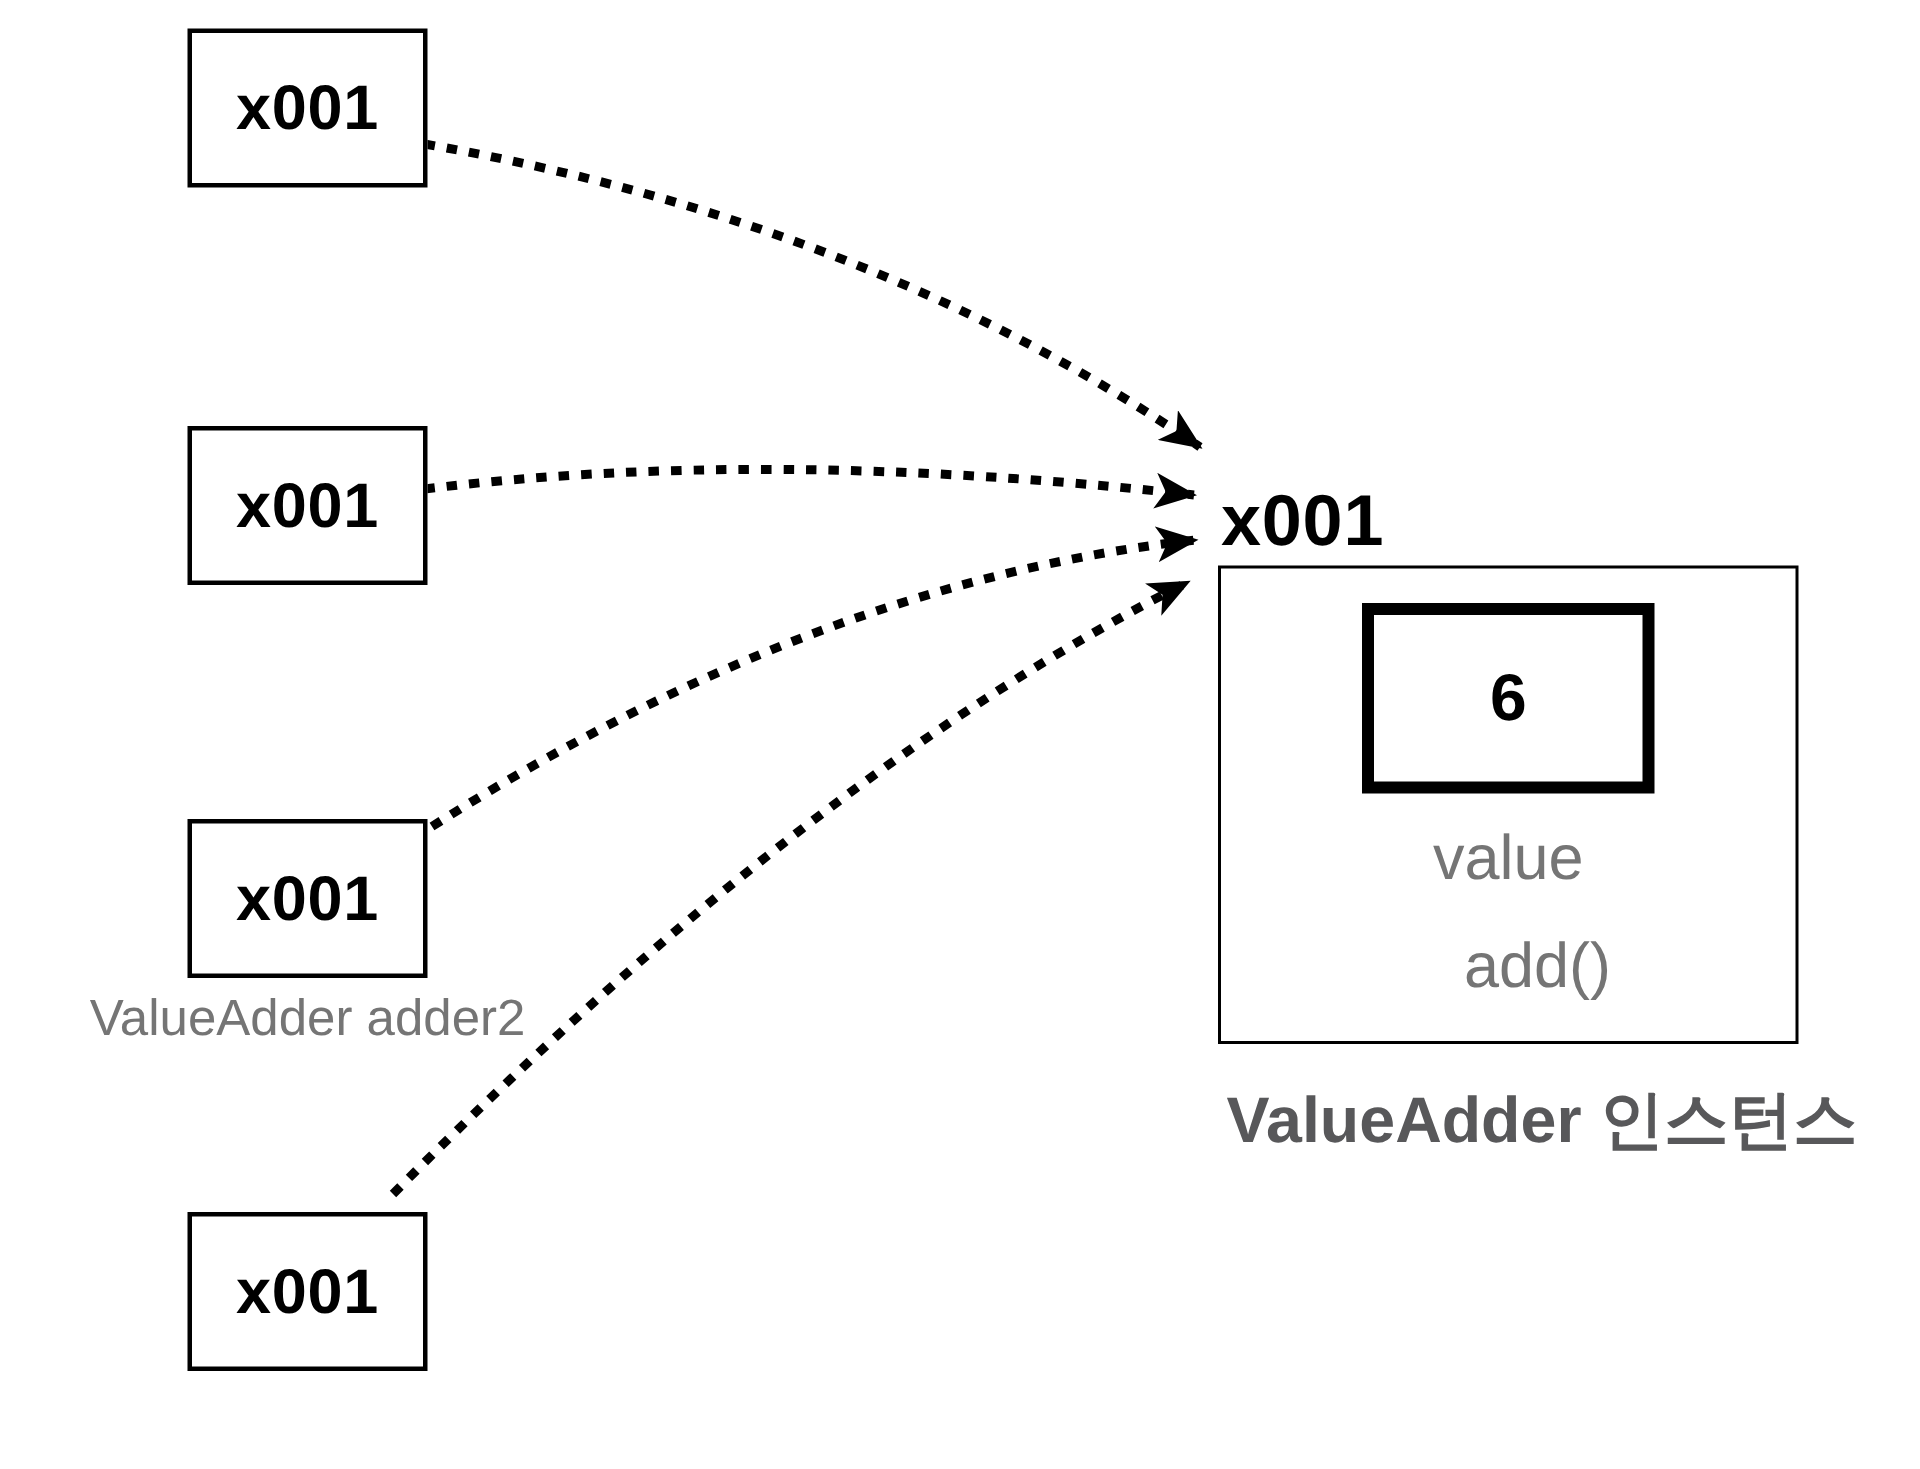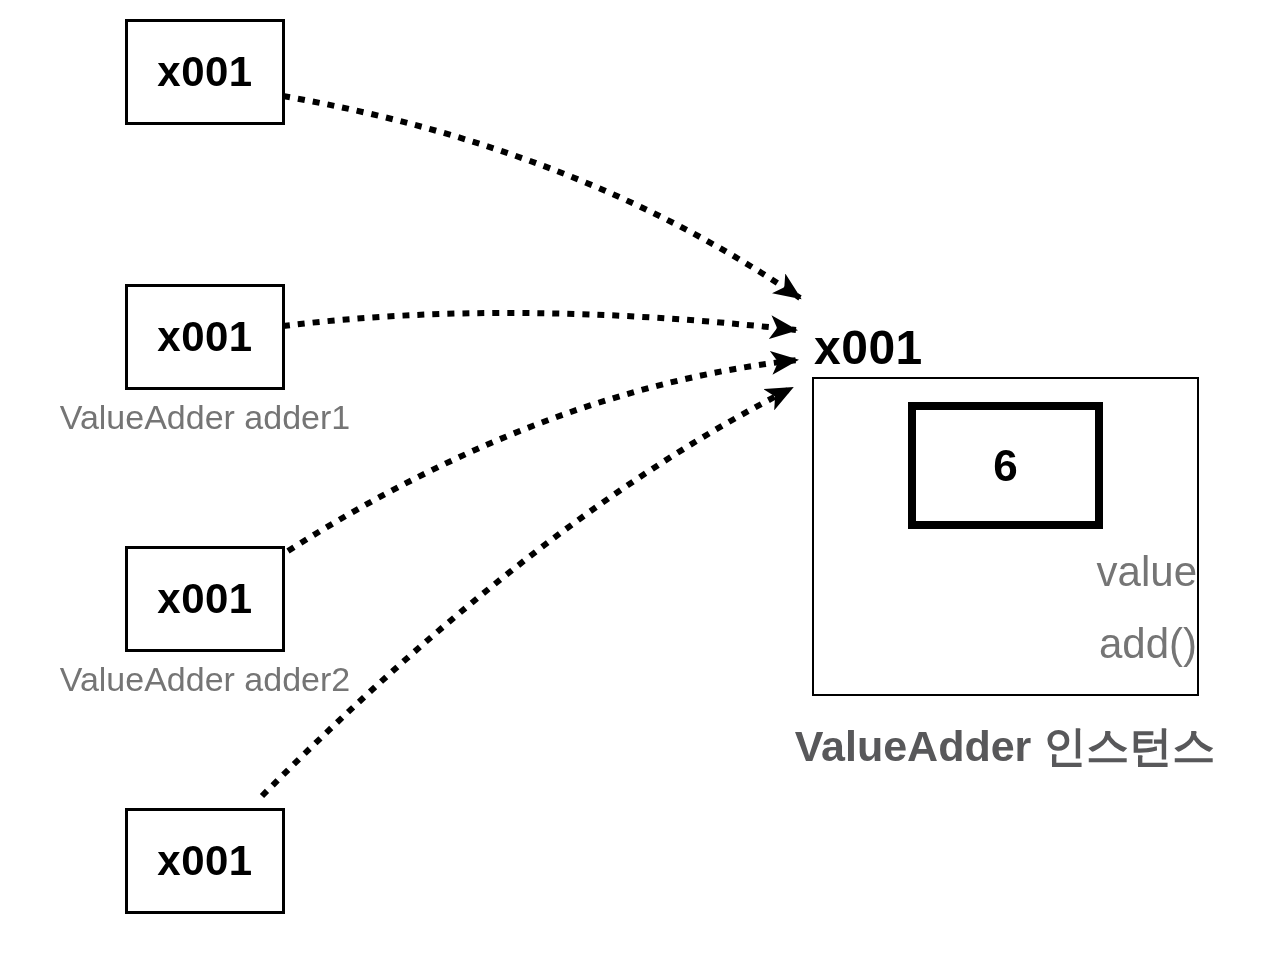--- a/index.html
+++ b/index.html
@@ -85,27 +85,26 @@
     align-items: center;
     justify-content: center;
     font-size: 44px;
     font-weight: 600;
     color: #000000;
   }
   .member {
     font-size: 42px;
     line-height: 46px;
     color: #757575;
-    text-align: right;
   }
   .member.first { margin-top: 20px; }
   .member.second { margin-top: 26px; padding-left: 39px; }
   .caption {
     position: absolute;
-    left: 775px;
+    left: 798px;
     top: 718px;
     width: 460px;
     text-align: center;
     font-size: 43px;
     font-weight: bold;
     color: #58585a;
     white-space: nowrap;
   }
 </style>
 </head>
@@ -124,21 +123,20 @@
     <path d="M 288 551 Q 545 388 797 360" fill="none" stroke="#000000" stroke-width="6" stroke-dasharray="7 8" marker-end="url(#ah)"></path>
     <path d="M 262 796 Q 540 515 792 388" fill="none" stroke="#000000" stroke-width="6" stroke-dasharray="7 8" marker-end="url(#ah)"></path>
   </svg>
 
   <div class="ref" style="top:19px">
     <div class="refbox">x001</div>
   </div>
 
   <div class="ref" style="top:284px">
     <div class="refbox">x001</div>
-    <div class="reflabel">ValueAdder adder1</div>
   </div>
 
   <div class="ref" style="top:546px">
     <div class="refbox">x001</div>
     <div class="reflabel">ValueAdder adder2</div>
   </div>
 
   <div class="ref" style="top:808px">
     <div class="refbox">x001</div>
   </div>

